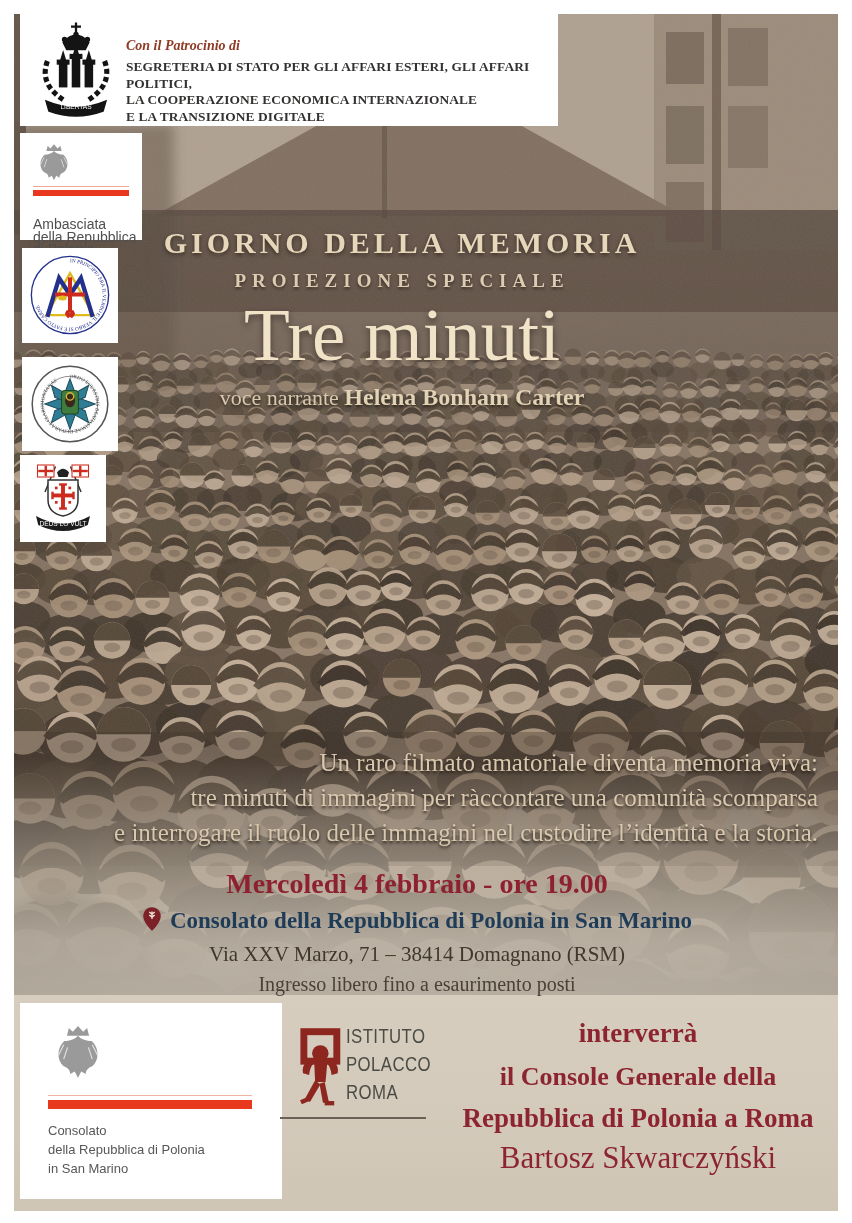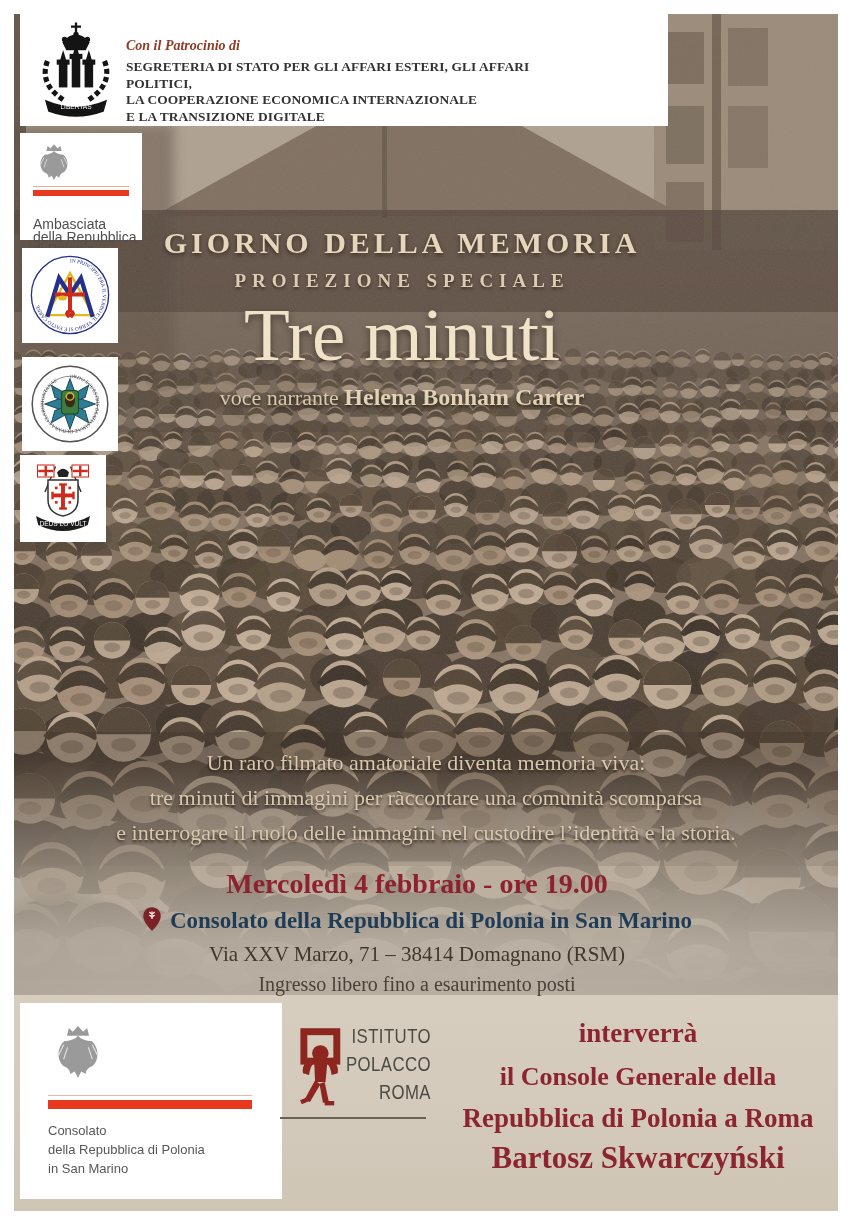--- a/index.html
+++ b/index.html
@@ -17,21 +17,21 @@
                background:linear-gradient(180deg,rgba(213,204,190,0) 0%,rgba(211,201,186,0.55) 45%,rgba(213,204,190,0.92) 78%,#d5ccbe 100%);}
   .vignette{position:absolute;inset:0;
             background:radial-gradient(130% 90% at 50% 18%, rgba(0,0,0,0) 55%, rgba(44,35,28,0.22) 100%);}
 
   
   .band{position:absolute;left:0;top:981px;width:824px;height:216px;
         background:linear-gradient(180deg,#d6cdbf 0%,#d4cabb 55%,#cfc5b5 100%);}
 
   
   .card{position:absolute;background:#ffffff;}
-  .card.header{left:6px;top:0;width:648px;height:112px;}
+  .card.header{left:6px;top:0;width:538px;height:112px;}
   .patronage-text{position:absolute;left:106px;top:24px;width:424px;}
   .patronage-intro{font-style:italic;font-weight:bold;color:#8f3a24;font-size:14px;margin-bottom:5px;}
   .patronage-line{font-weight:bold;color:#333231;font-size:13.4px;line-height:16.6px;letter-spacing:0.1px;font-family:Liberation Serif, serif;}
 
   .card.embassy{left:6px;top:119px;width:122px;height:107px;}
   .card.round2{left:8px;top:234px;width:96px;height:95px;}
   .card.round3{left:8px;top:343px;width:96px;height:94px;}
   .card.sepulchre{left:6px;top:441px;width:86px;height:87px;}
 
   .embassy-thin{position:absolute;left:13px;top:53px;width:96px;height:1px;background:#f2a795;}
@@ -45,51 +45,51 @@
             text-shadow:0 2px 4px rgba(30,22,16,0.65);}
   .screening{font-size:19px;font-weight:bold;letter-spacing:6px;margin-top:10px;color:#dccdb2;
              text-shadow:0 2px 3px rgba(30,22,16,0.6);}
   .film-title{font-size:75px;color:#f0e3c7;text-shadow:0 3px 6px rgba(25,18,12,0.55);}
   .credit{font-size:23px;margin-top:10px;color:#ddcdb1;text-shadow:0 2px 3px rgba(25,18,12,0.7);}
   .credit b{font-size:25px;color:#e4d5b8;}
   .narrator{font-size:22px;margin-top:6px;color:#d9c9ae;text-shadow:0 2px 3px rgba(25,18,12,0.7);}
   .narrator b{font-size:24px;color:#e2d3b6;}
 
   
-  .description{position:absolute;left:20px;top:731px;width:784px;text-align:center;
-               font-size:22px;line-height:35px;color:#d8c8ae;
+  .description{position:absolute;left:20px;top:731px;width:784px;text-align:right;
+               font-size:25px;line-height:35px;color:#d8c8ae;
                text-shadow:0 2px 3px rgba(30,22,15,0.85);}
 
   
   .evt{position:absolute;left:18px;width:770px;text-align:center;}
   .evt.datetime{top:854px;font-size:28px;font-weight:bold;color:#8e2130;}
   .evt.venue{top:892px;font-size:23px;font-weight:bold;color:#1e3c58;}
   .evt.address{top:928px;font-size:21px;color:#41382d;}
   .evt.admission{top:959px;font-size:20px;color:#4b4136;}
   .pin{display:inline-block;vertical-align:-4px;margin-right:8px;}
 
   
   .card.consulate{left:6px;top:989px;width:262px;height:196px;}
   .consulate-thin{position:absolute;left:28px;top:92px;width:204px;height:1px;background:#f2b3a4;}
   .consulate-bar{position:absolute;left:28px;top:97px;width:204px;height:9px;background:#e8391f;}
   .consulate-text{position:absolute;left:28px;top:118px;font-family:"Liberation Sans",sans-serif;
                   font-size:13px;line-height:19px;color:#575757;}
 
-  .istituto{position:absolute;left:276px;top:1008px;width:150px;height:100px;text-align:right;}
+  .istituto{position:absolute;left:276px;top:1008px;width:150px;height:100px;}
   .istituto-figure{position:absolute;left:0;top:2px;}
   .istituto-words{position:absolute;left:56px;top:0;font-family:"Liberation Sans",sans-serif;
                   color:#4c4c46;font-size:21px;line-height:28px;letter-spacing:0.5px;}
   .istituto-words div{transform:scaleX(0.8);transform-origin:left;}
   .istituto-rule{position:absolute;left:266px;top:1103px;width:146px;height:2px;background:#6b6257;}
 
   .speaker{position:absolute;left:428px;top:1004px;width:392px;text-align:center;color:#8d2530;}
   .speaker .s1{font-size:27px;font-weight:bold;}
   .speaker .s2{font-size:26px;font-weight:bold;margin-top:13px;}
   .speaker .s3{font-size:27px;font-weight:bold;margin-top:11px;}
-  .speaker .s4{font-size:31px;font-weight:bold;margin-top:6px;}
+  .speaker .s4{font-size:31px;font-weight:normal;margin-top:6px;}
 </style>
 </head>
 <body>
 
 <div class="page">
   <div class="poster">
 
     <div class="photo">
       <svg id="photo-svg" width="824" height="981" viewBox="0 0 824 981">
         <defs>

